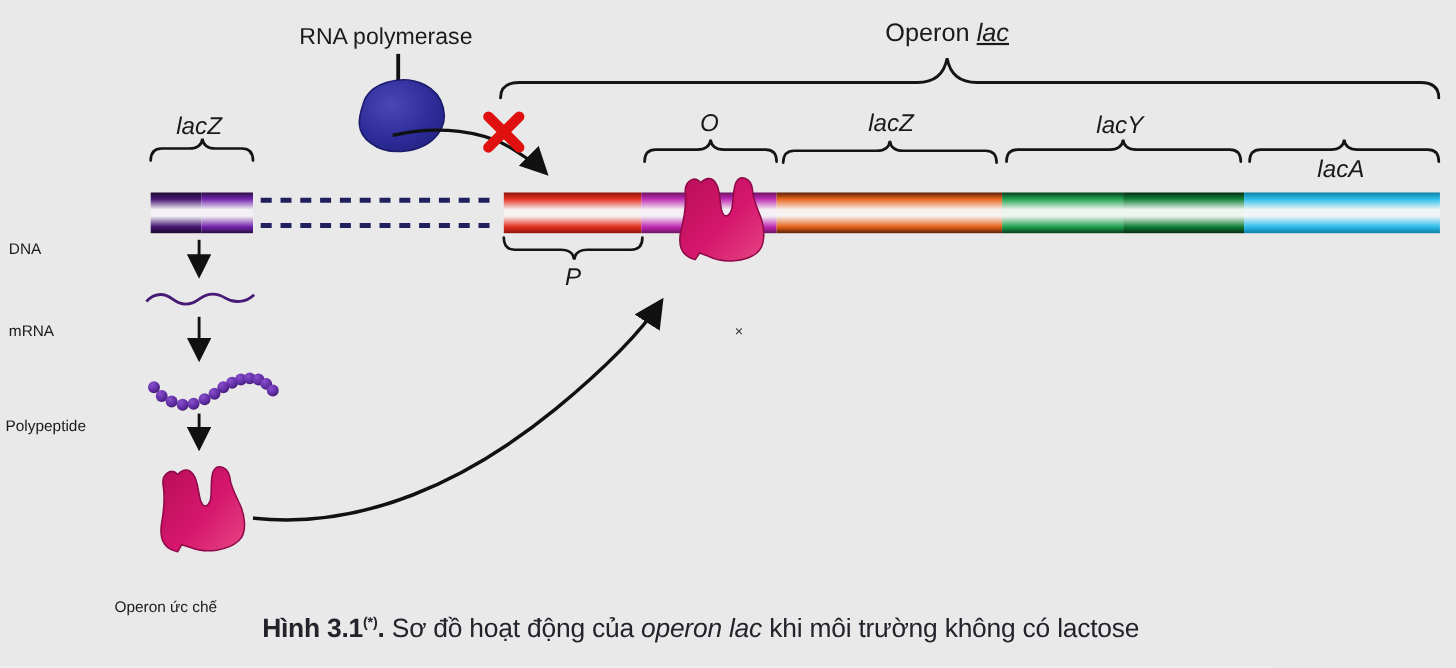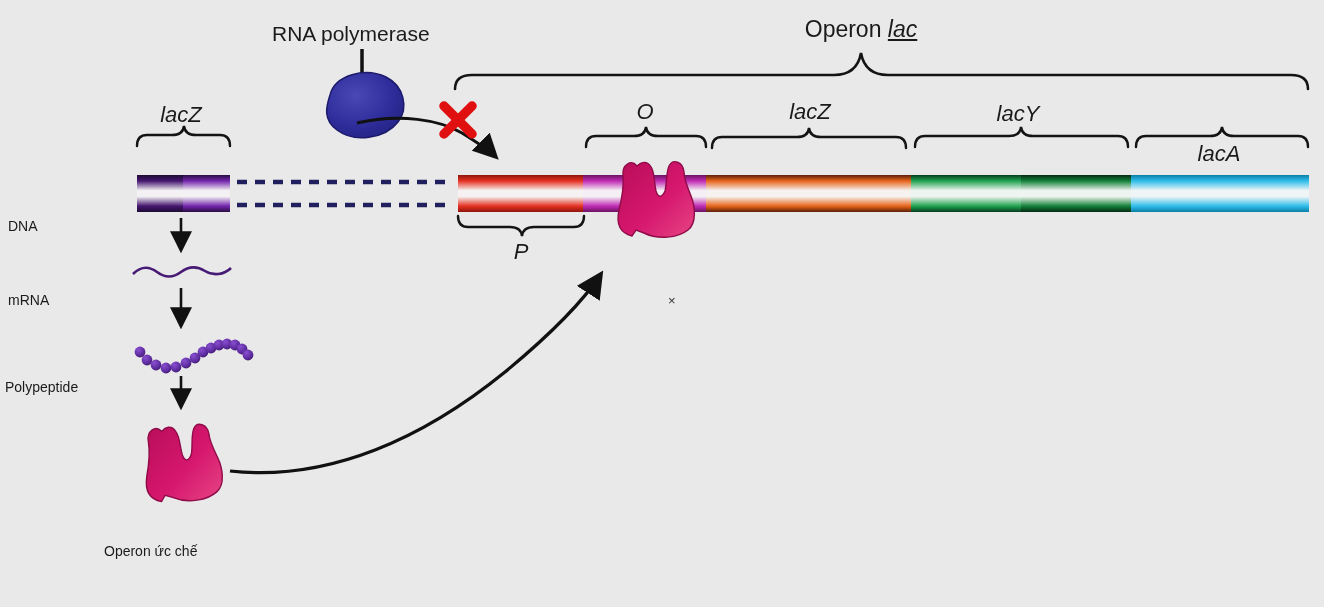--- a/index.html
+++ b/index.html
@@ -214,14 +214,15 @@
   <div class="lbl gene" style="left:1219px;top:102px;margin-top:40px;">lacA</div>
   <div class="lbl gene" style="left:521px;top:240px;">P</div>
 
   <div class="lbl side" style="left:8px;top:184px;">DNA</div>
   <div class="lbl side" style="left:8px;top:258px;">mRNA</div>
   <div class="lbl side" style="left:5px;top:345px;text-align:center;">Polypeptide</div>
   <div class="lbl side" style="left:104px;top:509px;">Operon ức chế</div>
 
   <div class="lbl smallx" style="left:668px;top:294px;">×</div>
 
+  <div class="caption"><span class="b">Hình 3.1</span><span class="sup">(*)</span><span class="b">.</span><span> Sơ đồ hoạt động của </span><span class="it">operon lac</span><span> khi môi trường không có lactose</span></div>
 
 </div>
 
 </body></html>

